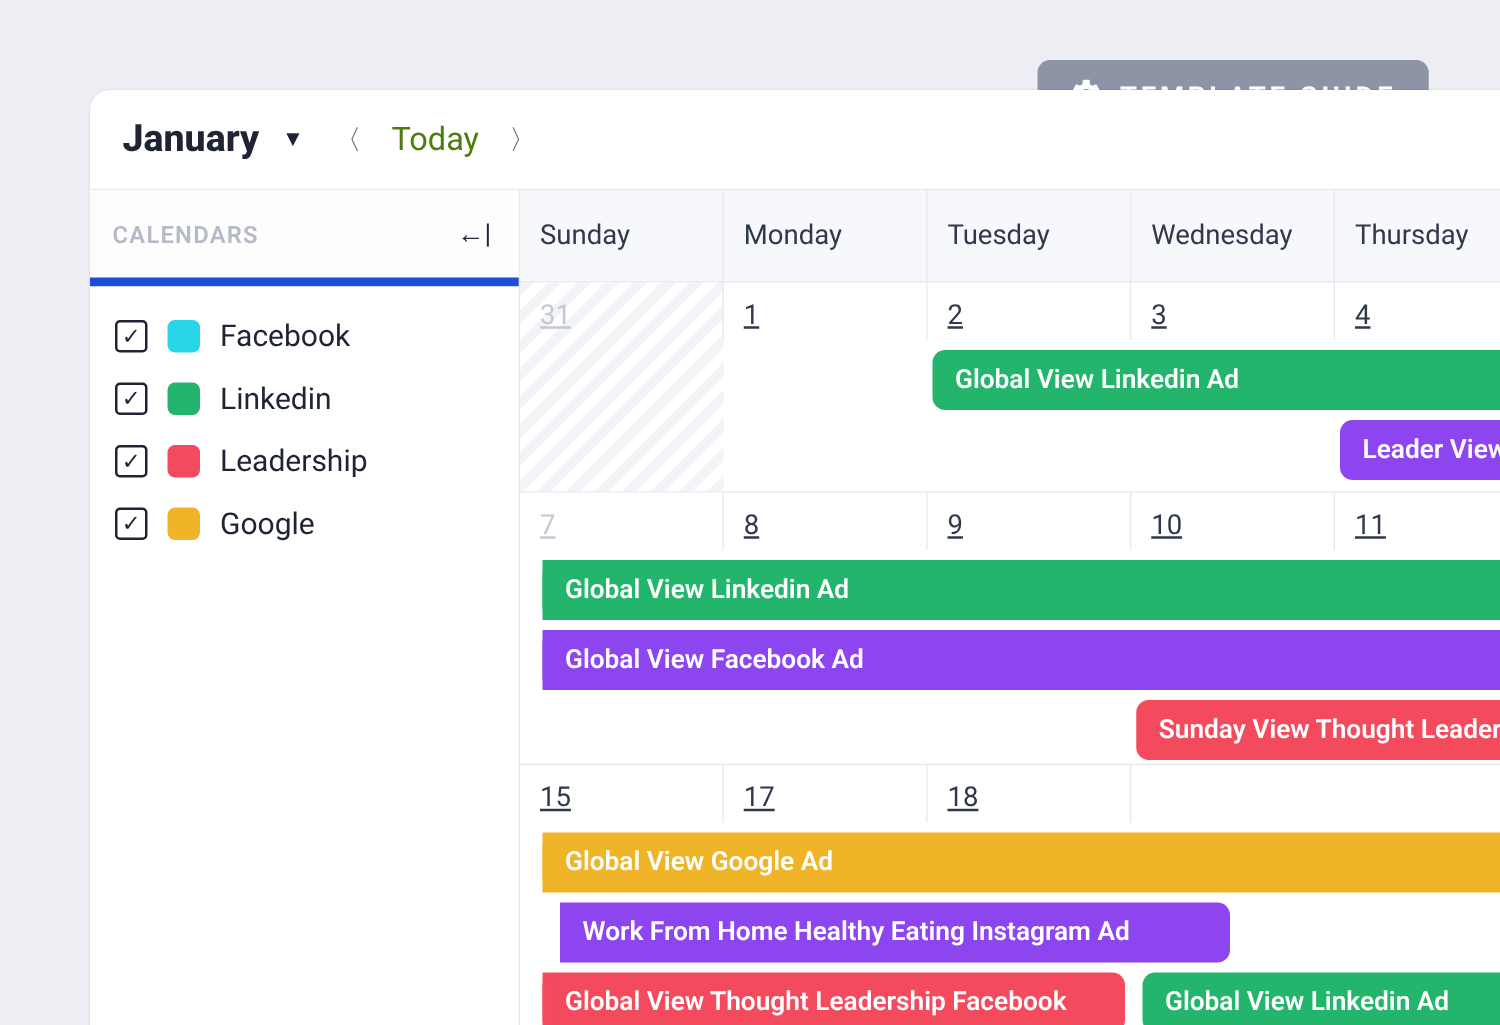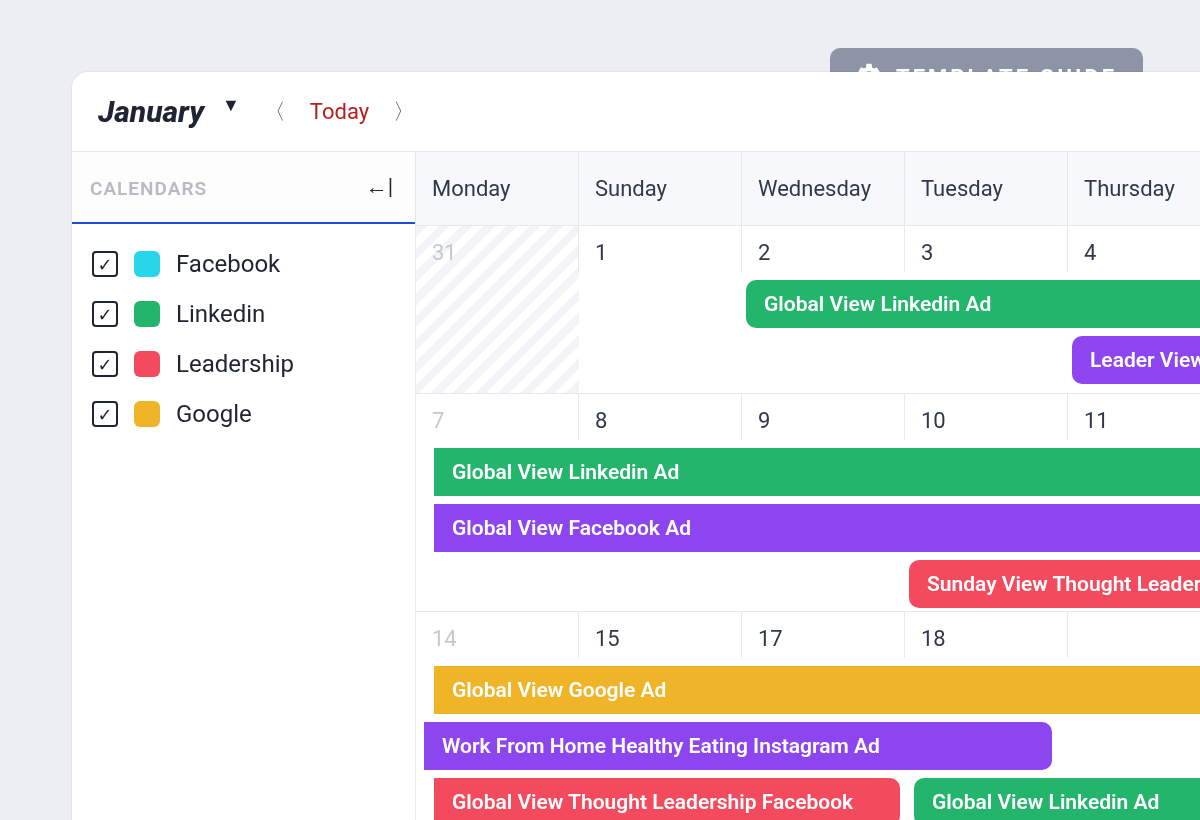--- a/index.html
+++ b/index.html
@@ -40,47 +40,46 @@
   
   .toolbar {
     display: flex;
     align-items: center;
     gap: 18px;
     padding: 22px 26px 22px 26px;
     border-bottom: 1px solid #e7e8ee;
   }
   .month-select {
     display: flex;
-    align-items: flex-start;
+    align-items: center;
     gap: 18px;
     cursor: pointer;
-    font-style: italic;
   }
   .month-label {
     font-size: 30px;
     font-weight: 800;
     color: #1e2433;
   }
   .caret { font-size: 18px; color:#1e2433; }
   .nav-btn {
     width: 34px; height: 34px; display:flex; align-items:center; justify-content:center;
     color: #5a5f6e; font-size: 22px; cursor:pointer; border-radius:6px;
   }
-  .today-btn { font-size: 22px; color:#b91c1c; cursor:pointer; }
+  .today-btn { font-size: 26px; color:#4d7c0f; cursor:pointer; }
   
   .main { display: flex; }
   .sidebar {
     width: 344px;
     border-right: 1px solid #e7e8ee;
     min-height: 700px;
   }
   .sidebar-header {
-    display:flex; align-items:flex-end; justify-content:space-between;
+    display:flex; align-items:center; justify-content:space-between;
     padding: 22px 22px 22px 18px;
-    border-bottom: 2px solid #1d4ed8;
+    border-bottom: 7px solid #1d4ed8;
     background:#fdfdfe;
   }
   .sidebar-title {
     color: #b5bac6; font-size: 19px; letter-spacing: 1px; font-weight:600;
   }
   .collapse-icon { color:#1e2433; font-size:22px; cursor:pointer; }
   .cal-list { padding: 26px 20px; display:flex; flex-direction:column; gap: 22px; }
   .cal-item { display:flex; align-items:center; gap:16px; font-size:24px; color:#1e2433; }
   .chk {
     width:26px; height:26px; border:2.5px solid #1e2433; border-radius:4px;
@@ -100,20 +99,21 @@
   .week {
     position:relative;
     border-bottom:1px solid #e7e8ee;
   }
   .daterow {
     display:grid; grid-template-columns: repeat(5, 163px);
   }
   .datecell {
     padding: 14px 16px 8px 16px; font-size:22px; color:#30394b; border-right:1px solid #e7e8ee;
     height:46px;
+    text-decoration:underline;
   }
   .datecell.muted { color:#c4c8d2; }
   .week1-bg0 {
     position:absolute; left:0; top:0; width:163px; height:100%;
     background: repeating-linear-gradient(135deg, #f3f4f8 0 8px, #ffffff 8px 16px);
     z-index:0;
   }
   .daterow, .eventlayer { position:relative; z-index:1; }
   .eventlayer { height: auto; padding-bottom:14px; }
   .event {
@@ -188,24 +188,24 @@
         <div class="cal-item">
           <span class="chk">✓</span>
           <span class="swatch" style="background:#f0b429"></span>
           <span>Google</span>
         </div>
       </div>
     </div>
 
     <div class="grid-wrap">
       <div class="day-header">
+        <div>Sunday</div>
         <div>Monday</div>
-        <div>Sunday</div>
+        <div>Tuesday</div>
         <div>Wednesday</div>
-        <div>Tuesday</div>
         <div>Thursday</div>
       </div>
 
       <div class="weeks">
 
         <div class="week" style="height:168px">
           <div class="week1-bg0"></div>
           <div class="daterow">
             <div class="datecell muted">31</div>
             <div class="datecell">1</div>
@@ -239,30 +239,29 @@
               <span>Global View Facebook Ad</span>
             </div>
             <div class="event red" style="margin-left:493px; width:360px; border-top-right-radius:0;border-bottom-right-radius:0;">
               <span>Sunday View Thought Leader</span>
             </div>
           </div>
         </div>
 
         <div class="week" style="height:230px">
           <div class="daterow">
-            <div class="datecell muted">14</div>
             <div class="datecell">15</div>
             <div class="datecell">17</div>
             <div class="datecell">18</div>
           </div>
           <div class="eventlayer">
             <div class="event yellow arrow-left" style="margin-left:18px; width:830px; border-radius:0;">
               <span>Global View Google Ad</span>
             </div>
-            <div class="event purple arrow-left" style="margin-left:8px; width:628px; border-top-left-radius:0;border-bottom-left-radius:0;">
+            <div class="event purple arrow-left" style="margin-left:32px; width:536px; border-top-left-radius:0;border-bottom-left-radius:0;">
               <span>Work From Home Healthy Eating Instagram Ad</span>
             </div>
             <div style="display:flex; gap:14px;">
               <div class="event red arrow-left" style="margin-left:18px; width:466px; border-top-left-radius:0;border-bottom-left-radius:0;">
                 <span>Global View Thought Leadership Facebook</span>
               </div>
               <div class="event green" style="width:340px; border-top-right-radius:0;border-bottom-right-radius:0;">
                 <span>Global View Linkedin Ad</span>
               </div>
             </div>

